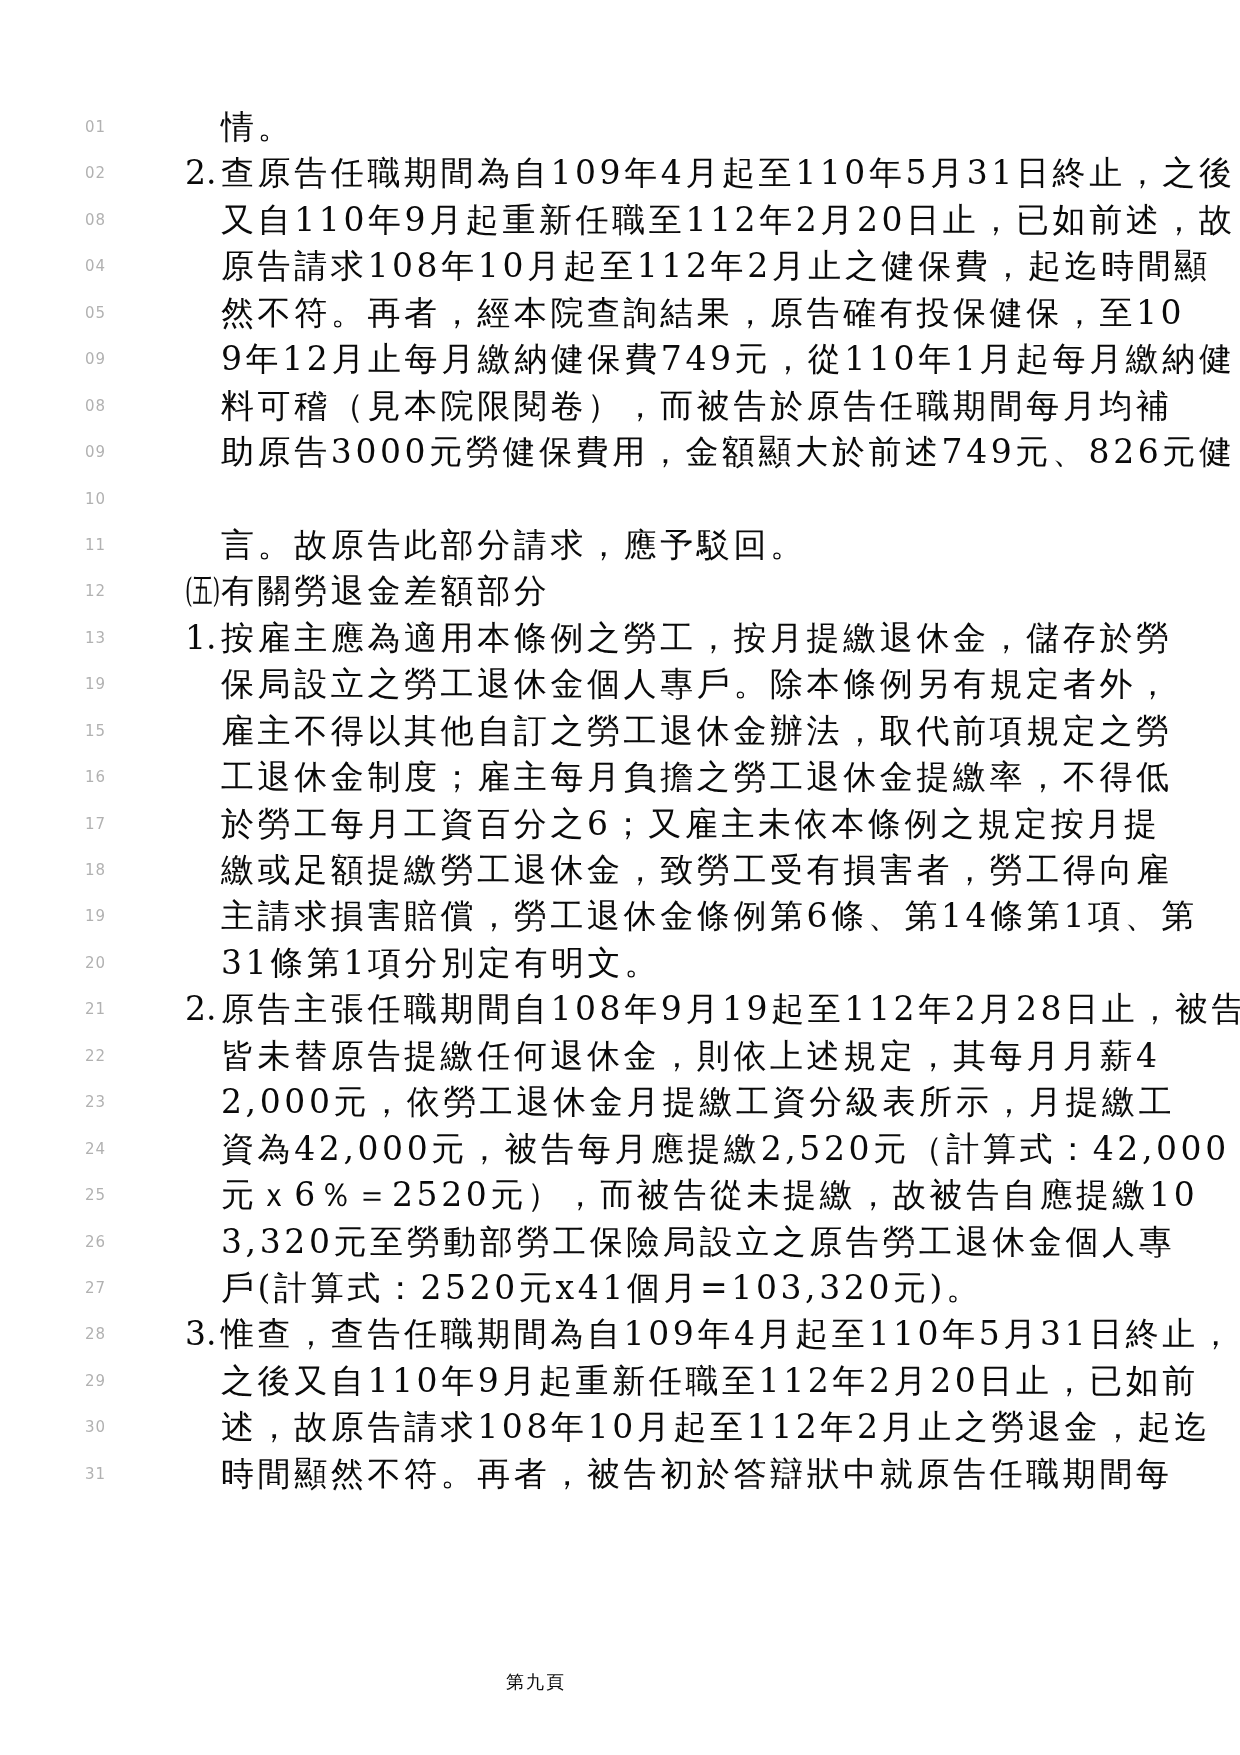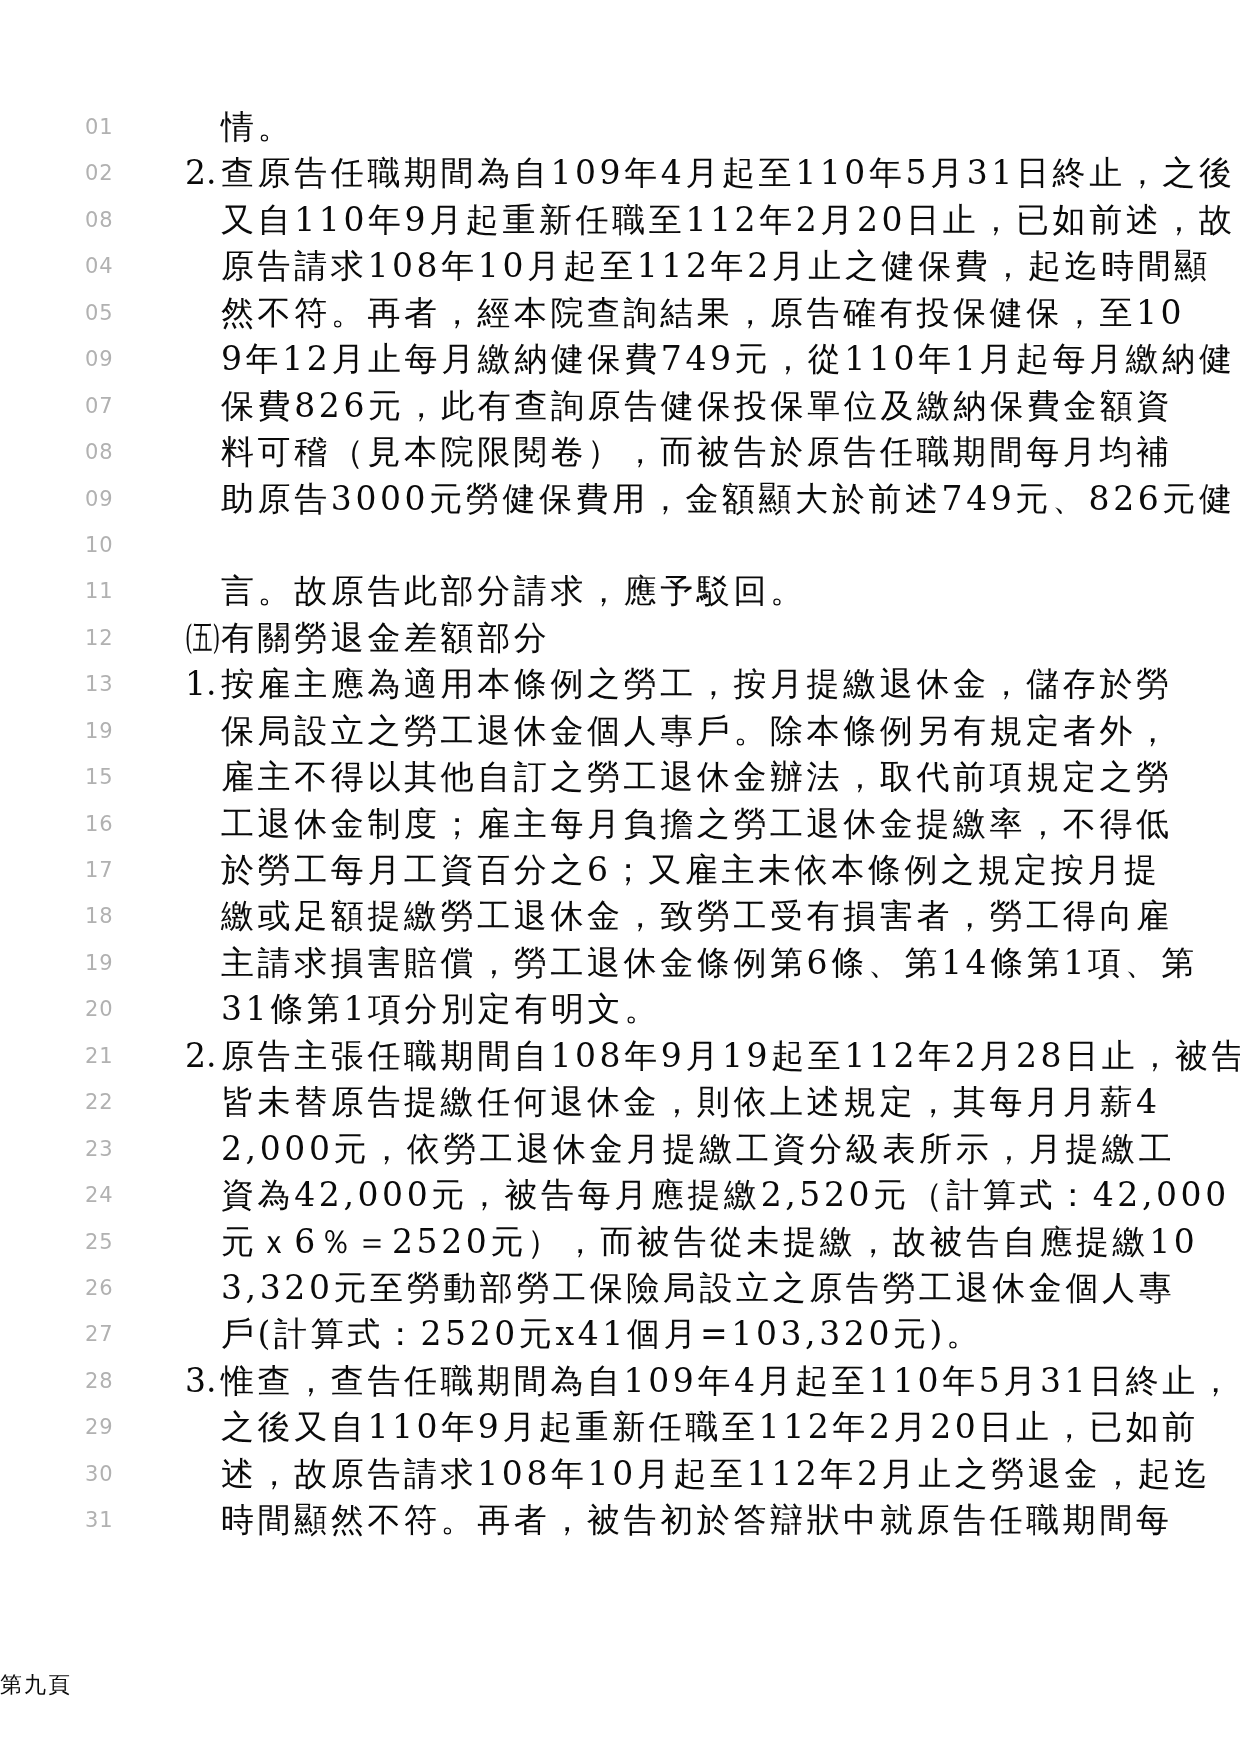--- a/index.html
+++ b/index.html
@@ -24,21 +24,21 @@
     height: 46.45px;
     line-height: 46.45px;
     white-space: nowrap;
   }
   .lineno {
     width: 135px;
     padding-left: 85px;
     box-sizing: border-box;
     flex: 0 0 auto;
     font-family: "DejaVu Sans", "Liberation Sans", sans-serif;
-    font-size: 21px;
+    font-size: 15px;
     color: #b1b1b1;
     letter-spacing: 1px;
   }
   .content {
     flex: 1 1 auto;
     padding-left: 50px;
     font-size: 33px;
     letter-spacing: 3.6px;
   }
   .marker {
@@ -53,22 +53,22 @@
     white-space: nowrap;
   }
   .txt {
     letter-spacing: 3.6px;
   }
   .footer {
     position: absolute;
     top: 1670px;
     left: 0;
     width: 1072px;
-    text-align: left;
-    font-size: 22px;
+    text-align: center;
+    font-size: 18px;
     letter-spacing: 2px;
     color: #0a0a0a;
   }
 </style>
 </head>
 <body>
 
 <div class="page">
   <div class="doc-body" id="doc-body">
       <div class="row">
@@ -87,24 +87,20 @@
     <span class="lineno">04</span>
     <span class="content"><span class="marker"></span><span class="txt">原告請求108年10月起至112年2月止之健保費，起迄時間顯</span></span>
   </div>
       <div class="row">
     <span class="lineno">05</span>
     <span class="content"><span class="marker"></span><span class="txt">然不符。再者，經本院查詢結果，原告確有投保健保，至10</span></span>
   </div>
       <div class="row">
     <span class="lineno">09</span>
     <span class="content"><span class="marker"></span><span class="txt">9年12月止每月繳納健保費749元，從110年1月起每月繳納健</span></span>
-  </div>
-      <div class="row">
-    <span class="lineno">07</span>
-    <span class="content"><span class="marker"></span><span class="txt">保費826元，此有查詢原告健保投保單位及繳納保費金額資</span></span>
   </div>
       <div class="row">
     <span class="lineno">08</span>
     <span class="content"><span class="marker"></span><span class="txt">料可稽（見本院限閱卷），而被告於原告任職期間每月均補</span></span>
   </div>
       <div class="row">
     <span class="lineno">09</span>
     <span class="content"><span class="marker"></span><span class="txt">助原告3000元勞健保費用，金額顯大於前述749元、826元健</span></span>
   </div>
       <div class="row">

